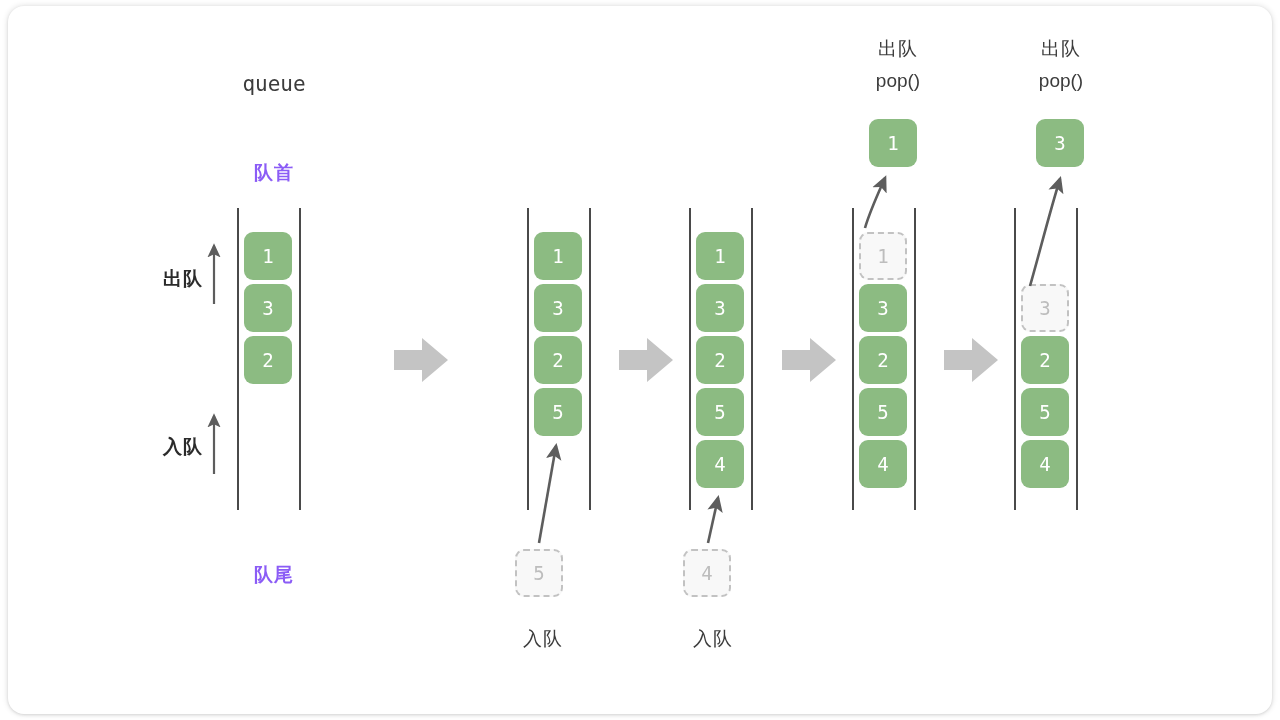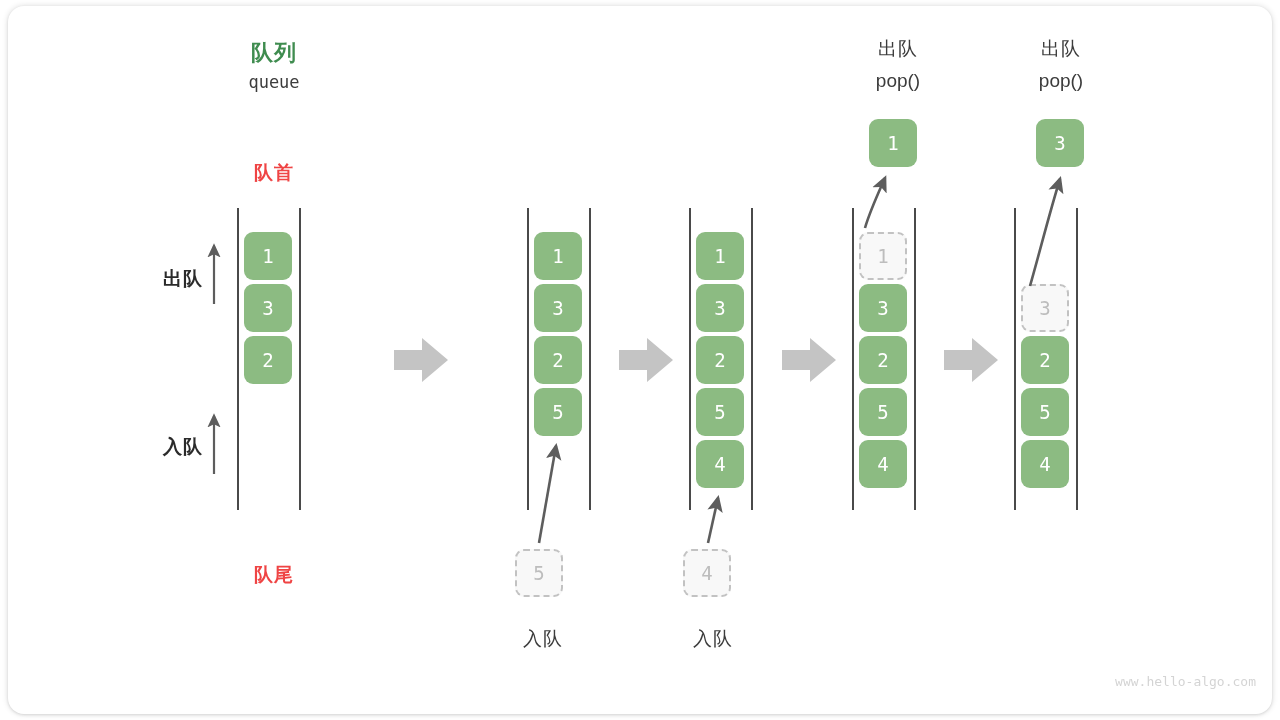--- a/index.html
+++ b/index.html
@@ -29,28 +29,28 @@
   
   .title-cn {
     font-size: 22px;
     font-weight: bold;
     color: #3f8c4f;
     text-align: center;
     letter-spacing: 1px;
   }
   .title-en {
     font-family: "DejaVu Sans Mono", "Liberation Mono", monospace;
-    font-size: 17px;
+    font-size: 21px;
     color: #3c3c3c;
     text-align: center;
   }
   .head-label {
     font-size: 19px;
     font-weight: bold;
-    color: #ef4444;
+    color: #8b5cf6;
     text-align: center;
     letter-spacing: 1px;
   }
   .side-label {
     font-size: 19px;
     font-weight: bold;
     color: #2b2b2b;
     text-align: center;
     letter-spacing: 1px;
   }
@@ -101,21 +101,20 @@
     background: #4a4a4a;
   }
 
   svg.ov { position: absolute; left: 0; top: 0; width: 1264px; height: 708px; pointer-events: none; }
 </style>
 </head>
 <body>
 
 <div id="card">
 
-  <div class="abs title-cn" style="left:196px; top:32px; width:140px;">队列</div>
   <div class="abs title-en" style="left:196px; top:66px; width:140px;">queue</div>
 
   <div class="abs head-label" style="left:196px; top:154px; width:140px;">队首</div>
   <div class="abs head-label" style="left:196px; top:556px; width:140px;">队尾</div>
 
   <div class="abs side-label" style="left:130px; top:260px; width:90px;">出队</div>
   <div class="abs side-label" style="left:130px; top:428px; width:90px;">入队</div>
 
   <div class="abs rail" style="left:229px; top:202px; height:302px;"></div>
   <div class="abs rail" style="left:291px; top:202px; height:302px;"></div>
@@ -200,15 +199,14 @@
 
     <g>
       <path d="M857,222 C862,205 869,190 877,172" stroke="#5d5d5d" stroke-width="2.6" fill="none" marker-end="url(#ah)"></path>
     </g>
 
     <g>
       <path d="M1022,280 C1032,245 1042,205 1052,173" stroke="#5d5d5d" stroke-width="2.6" fill="none" marker-end="url(#ah)"></path>
     </g>
   </svg>
 
-  <div class="abs watermark" style="left:900px; top:668px; width:348px;">www.hello-algo.com</div>
 
 </div>
 
 </body></html>

